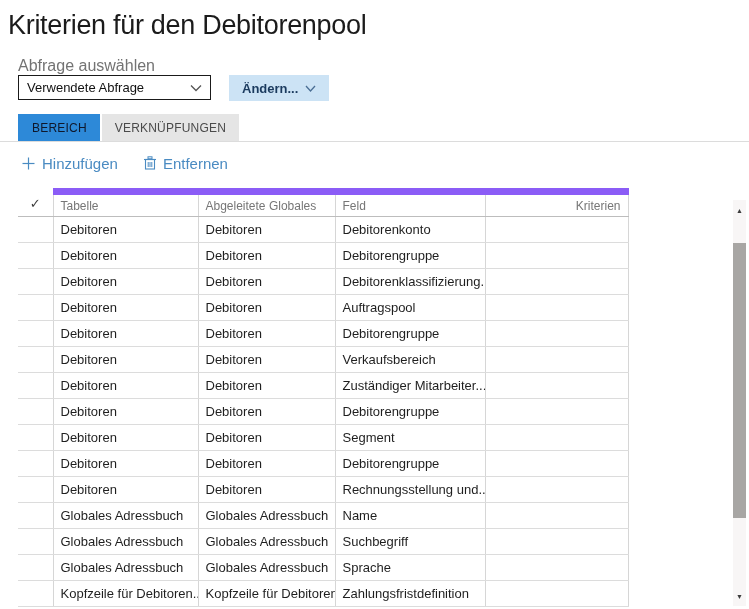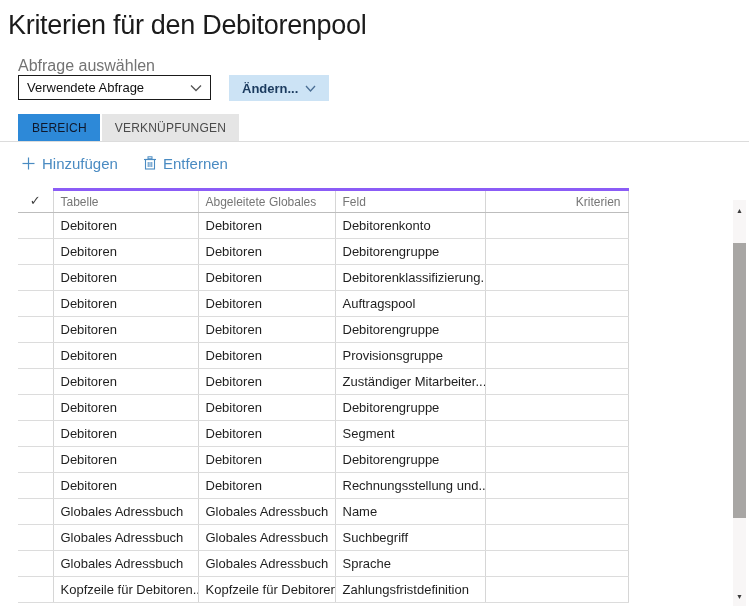--- a/index.html
+++ b/index.html
@@ -99,21 +99,21 @@
   table.grid col.c-feld { width: 150px; }
   table.grid col.c-kriterien { width: 143px; }
   table.grid th {
     font-weight: 400;
     font-size: 12px;
     color: #767676;
     text-align: left;
     padding: 4px 7px 3px 7px;
     height: 16px;
     border-right: 1px solid #d6d6d6;
-    border-top: 3px solid #8b5cf6;
+    border-top: 7px solid #8b5cf6;
     border-bottom: 1px solid #bdbdbd;
     white-space: nowrap;
     overflow: hidden;
   }
   table.grid th.check-col {
     border-top: none;
     text-align: center;
     color: #3f3f3f;
     font-size: 13px;
     padding: 2px 0 3px 0;
@@ -262,21 +262,21 @@
         <td class="check-col"></td>
         <td>Debitoren</td>
         <td>Debitoren</td>
         <td>Debitorengruppe</td>
         <td></td>
       </tr>
       <tr>
         <td class="check-col"></td>
         <td>Debitoren</td>
         <td>Debitoren</td>
-        <td>Provisionsgruppe</td>
+        <td>Verkaufsbereich</td>
         <td></td>
       </tr>
       <tr>
         <td class="check-col"></td>
         <td>Debitoren</td>
         <td>Debitoren</td>
         <td>Zuständiger Mitarbeiter...</td>
         <td></td>
       </tr>
       <tr>

